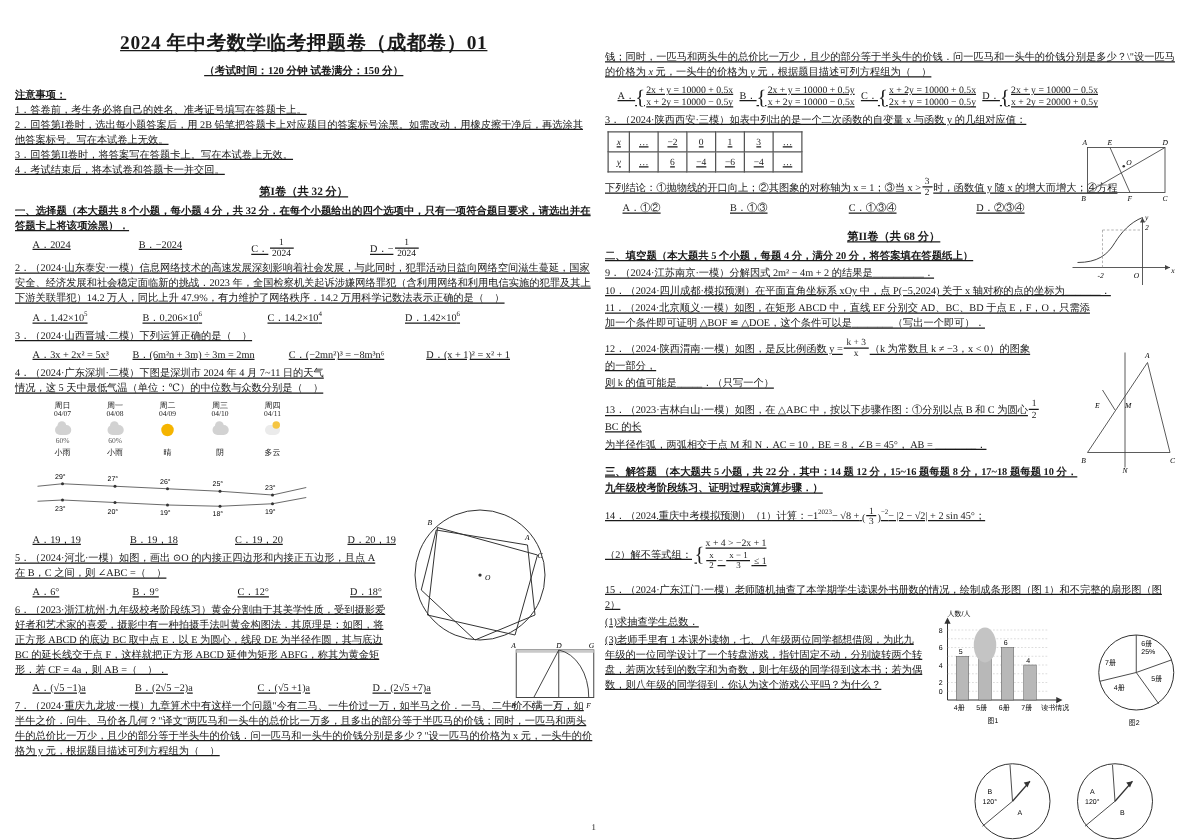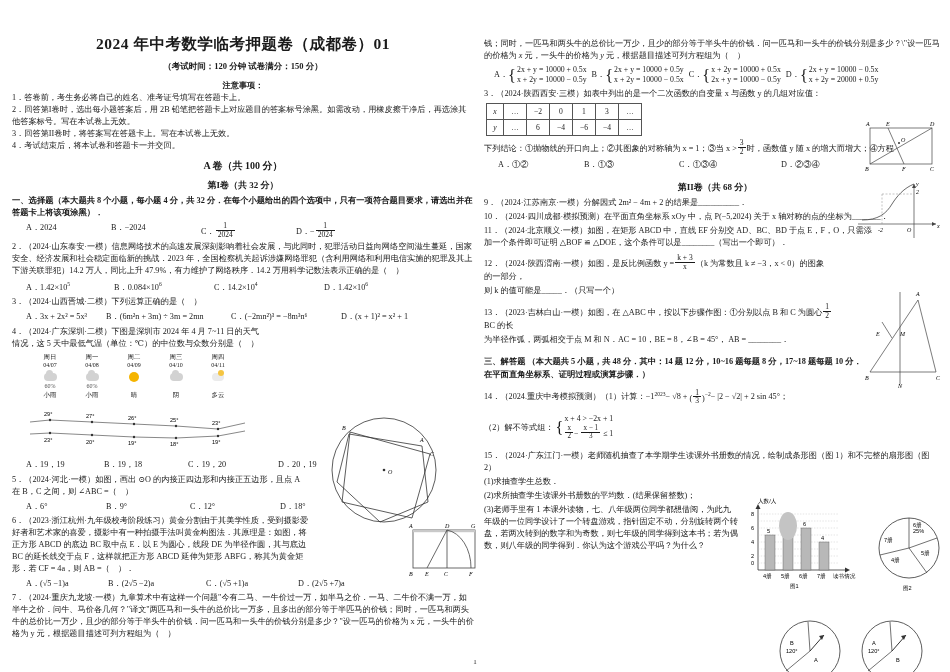--- a/index.html
+++ b/index.html
@@ -5,30 +5,30 @@
   html,body{margin:0;padding:0;}
   body{
     width:950px;height:672px;
     background:#ffffff;
     font-family:"Liberation Serif","DejaVu Serif",serif;
     color:#1a1a1a;
     overflow:hidden;
     position:relative;
   }
   .page{position:relative;width:950px;height:672px;box-sizing:border-box;padding:10px 12px 0 12px;}
-  .col{position:absolute;top:20px;width:462px;}
+  .col{position:absolute;top:10px;width:462px;text-decoration:underline;}
   .col-left{left:12px;}
   .col-right{left:484px;}
 
   .doc-title{
     text-align:center;font-size:15.5px;font-weight:bold;letter-spacing:.5px;
     margin:14px 0 6px 0;
   }
   .doc-sub{text-align:center;font-size:8.5px;font-weight:bold;margin-bottom:7px;}
-  .notice-head{font-size:8.2px;font-weight:bold;margin:2px 0 1px 0;text-align:center;}
+  .notice-head{font-size:8.2px;font-weight:bold;margin:2px 0 1px 0;}
   .notice-line{font-size:8.2px;line-height:1.45;margin:0;text-indent:0;}
   .center-bold{text-align:center;font-weight:bold;font-size:10px;margin:8px 0 4px 0;}
   .center-bold.sm{font-size:9px;margin:6px 0 3px 0;}
   .sec-head{font-size:8.3px;font-weight:bold;line-height:1.45;margin:1px 0;}
   .q{font-size:8.2px;line-height:1.46;margin:2px 0 0 0;}
   .opts{font-size:8.2px;line-height:1.5;margin:3px 0 0 0;display:flex;gap:0;}
   .opts .o{display:inline-block;}
   .ital{font-style:italic;}
   .frac{display:inline-block;vertical-align:-0.42em;text-align:center;font-size:.92em;line-height:1.05;margin:0 1px;}
   .frac .num{display:block;border-bottom:1px solid #1a1a1a;padding:0 2px;}
@@ -75,40 +75,39 @@
 
     <div class="doc-title">2024 年中考数学临考押题卷（成都卷）01</div>
     <div class="doc-sub">（考试时间：120 分钟   试卷满分：150 分）</div>
 
     <div class="notice-head">注意事项：</div>
     <p class="notice-line">1．答卷前，考生务必将自己的姓名、准考证号填写在答题卡上。</p>
     <p class="notice-line">2．回答第I卷时，选出每小题答案后，用 2B 铅笔把答题卡上对应题目的答案标号涂黑。如需改动，用橡皮擦干净后，再选涂其他答案标号。写在本试卷上无效。</p>
     <p class="notice-line">3．回答第II卷时，将答案写在答题卡上。写在本试卷上无效。</p>
     <p class="notice-line">4．考试结束后，将本试卷和答题卡一并交回。</p>
 
-    <div class="center-bold">A 卷（共 100 分）</div>
     <div class="center-bold sm">第I卷（共 32 分）</div>
 
     <div class="sec-head">一、选择题（本大题共 8 个小题，每小题 4 分，共 32 分．在每个小题给出的四个选项中，只有一项符合题目要求，请选出并在答题卡上将该项涂黑）．</div>
 
     <div class="opts indent">
       <span class="o" style="width:85px">A．2024</span>
       <span class="o" style="width:90px">B．−2024</span>
       <span class="o" style="width:95px">
         <span>C．</span><span class="frac"><span class="num">1</span><span class="den">2024</span></span>
       </span>
       <span class="o">
         <span>D．−</span><span class="frac"><span class="num">1</span><span class="den">2024</span></span>
       </span>
     </div>
 
     <div class="q">2．（2024·山东泰安·一模）信息网络技术的高速发展深刻影响着社会发展，与此同时，犯罪活动日益向网络空间滋生蔓延，国家安全、经济发展和社会稳定面临新的挑战．2023 年，全国检察机关起诉涉嫌网络罪犯（含利用网络和利用电信实施的犯罪及其上下游关联罪犯）14.2 万人，同比上升 47.9%，有力维护了网络秩序．14.2 万用科学记数法表示正确的是（　）</div>
     <div class="opts indent">
       <span class="o" style="width:88px"><span>A．1.42×10</span><sup>5</sup></span>
-      <span class="o" style="width:100px"><span>B．0.084×10</span><sup>6</sup></span>
+      <span class="o" style="width:100px"><span>B．0.206×10</span><sup>6</sup></span>
       <span class="o" style="width:110px"><span>C．14.2×10</span><sup>4</sup></span>
       <span class="o"><span>D．1.42×10</span><sup>6</sup></span>
     </div>
 
     <div class="q">3．（2024·山西晋城·二模）下列运算正确的是（　）</div>
     <div class="opts indent">
       <span class="o" style="width:80px">A．3x + 2x² = 5x³</span>
       <span class="o" style="width:125px">B．(6m²n + 3m) ÷ 3m = 2mn</span>
       <span class="o" style="width:110px">C．(−2mn²)³ = −8m³n⁶</span>
       <span class="o">D．(x + 1)² = x² + 1</span>
@@ -242,21 +241,21 @@
         <text class="lbl" x="2" y="56">B</text>
         <text class="lbl" x="18" y="56">E</text>
         <text class="lbl" x="37" y="56">C</text>
         <text class="lbl" x="62" y="56">F</text>
       </svg>
     </div>
   </div>
 
   <div class="col col-right">
 
-    <div class="q" style="margin-top:18px">钱；同时，一匹马和两头牛的总价比一万少，且少的部分等于半头牛的价钱．问一匹马和一头牛的价钱分别是多少？\"设一匹马的价格为 <span class="ital">x</span> 元，一头牛的价格为 <span class="ital">y</span> 元，根据题目描述可列方程组为（　）</div>
+    <div class="q" style="margin-top:30px">钱；同时，一匹马和两头牛的总价比一万少，且少的部分等于半头牛的价钱．问一匹马和一头牛的价钱分别是多少？\"设一匹马的价格为 <span class="ital">x</span> 元，一头牛的价格为 <span class="ital">y</span> 元，根据题目描述可列方程组为（　）</div>
 
     <div class="opts" style="margin-left:10px;align-items:center">
       <span class="o" style="display:inline-flex;align-items:center">
         <span>A．</span>
         <span class="brace">
             <span class="bar">{</span>
             <span class="rows">
               <span style="display:block">2x + y = 10000 + 0.5x</span>
               <span style="display:block">x + 2y = 10000 − 0.5y</span>
             </span>
@@ -322,37 +321,38 @@
       <span>下列结论：①抛物线的开口向上；②其图象的对称轴为 x = 1；③当 x &gt;</span><span class="frac"><span class="num">3</span><span class="den">2</span></span><span>时，函数值 y 随 x 的增大而增大；④方程</span>
     </div>
     <div class="opts indent">
       <span class="o" style="width:86px">A．①②</span>
       <span class="o" style="width:95px">B．①③</span>
       <span class="o" style="width:102px">C．①③④</span>
       <span class="o">D．②③④</span>
     </div>
 
     <div class="center-bold sm" style="margin-top:10px">第II卷（共 68 分）</div>
+    <div class="sec-head">二、填空题（本大题共 5 个小题，每题 4 分，满分 20 分，将答案填在答题纸上）</div>
 
     <div class="q">9．（2024·江苏南京·一模）分解因式 2m² − 4m + 2 的结果是__________．</div>
     <div class="q">10．（2024·四川成都·模拟预测）在平面直角坐标系 xOy 中，点 P(−5,2024) 关于 x 轴对称的点的坐标为_______．</div>
     <div class="q" style="width:395px">11．（2024·北京顺义·一模）如图，在矩形 ABCD 中，直线 EF 分别交 AD、BC、BD 于点 E，F，O，只需添加一个条件即可证明 △BOF ≌ △DOE，这个条件可以是________（写出一个即可）．</div>
 
     <div class="q" style="width:345px;margin-top:5px">
       <span>12．（2024·陕西渭南·一模）如图，是反比例函数 y =</span><span class="frac"><span class="num">k + 3</span><span class="den">x</span></span><span>（k 为常数且 k ≠ −3，x &lt; 0）的图象的一部分，</span>
     </div>
     <div class="q">则 k 的值可能是_____．（只写一个）</div>
 
     <div class="q" style="width:350px;margin-top:6px">
       <span>13．（2023·吉林白山·一模）如图，在 △ABC 中，按以下步骤作图：①分别以点 B 和 C 为圆心</span><span class="frac"><span class="num">1</span><span class="den">2</span></span><span>BC 的长</span>
     </div>
     <div class="q" style="width:350px">为半径作弧，两弧相交于点 M 和 N．AC = 10，BE = 8，∠B = 45°，  AB = ________．</div>
 
-    <div class="sec-head" style="margin-top:10px">三、解答题 （本大题共 5 小题，共 48 分．其中：14 题 12 分，10~16 题每题 8 分，17~18 题每题 10 分．</div>
-    <div class="sec-head">在平面直角坐标系、证明过程或演算步骤．）</div>
+    <div class="sec-head" style="margin-top:10px">三、解答题 （本大题共 5 小题，共 22 分．其中：14 题 12 分，15~16 题每题 8 分，17~18 题每题 10 分．</div>
+    <div class="sec-head">九年级校考阶段练习、证明过程或演算步骤．）</div>
 
     <div class="q" style="margin-top:8px">
       <span>14．（2024.重庆中考模拟预测）（1）计算：−1</span><sup>2023</sup><span>− √8 +</span>
       <span style="display:inline-block;vertical-align:middle">(<span class="frac"><span class="num">1</span><span class="den">3</span></span>)</span><sup>−2</sup><span>− |2 − √2| + 2 sin 45°；</span>
     </div>
 
     <div class="q" style="margin-top:9px;display:flex;align-items:center">
       <span>（2）解不等式组：</span>
       <span class="brace" style="margin-left:2px">
           <span class="bar">{</span>
@@ -362,21 +362,20 @@
           <span class="frac"><span class="num">x</span><span class="den">2</span></span>−
           <span class="frac"><span class="num">x − 1</span><span class="den">3</span></span>
           <span>≤ 1</span>
         </span>
       </span>
         </span>
     </div>
 
     <div class="q" style="margin-top:9px;width:455px">15．（2024·广东江门·一模）老师随机抽查了本学期学生读课外书册数的情况，绘制成条形图（图 1）和不完整的扇形图（图 2）</div>
     <div class="q" style="width:250px">(1)求抽查学生总数．</div>
-    <div class="q" style="width:250px">(2)求所抽查学生读课外书册数的平均数．(结果保留整数)；</div>
     <div class="q" style="width:255px">(3)老师手里有 1 本课外读物，七、八年级两位同学都想借阅，为此九年级的一位同学设计了一个转盘游戏，指针固定不动，分别旋转两个转盘，若两次转到的数字和为奇数，则七年级的同学得到这本书；若为偶数，则八年级的同学得到．你认为这个游戏公平吗？为什么？</div>
 
     <div class="fig" style="left:378px;top:100px">
       <svg width="82" height="52" viewBox="0 0 82 52">
         <rect x="8" y="8" width="62" height="36" fill="none" stroke="#444" stroke-width="0.7"></rect>
         <line x1="8" y1="44" x2="70" y2="8" stroke="#444" stroke-width="0.7"></line>
         <line x1="26" y1="8" x2="42" y2="44" stroke="#444" stroke-width="0.7"></line>
         <circle cx="37" cy="23" r="1" fill="#333"></circle>
         <text class="lbl" x="4" y="6">A</text>
         <text class="lbl" x="24" y="6">E</text>

